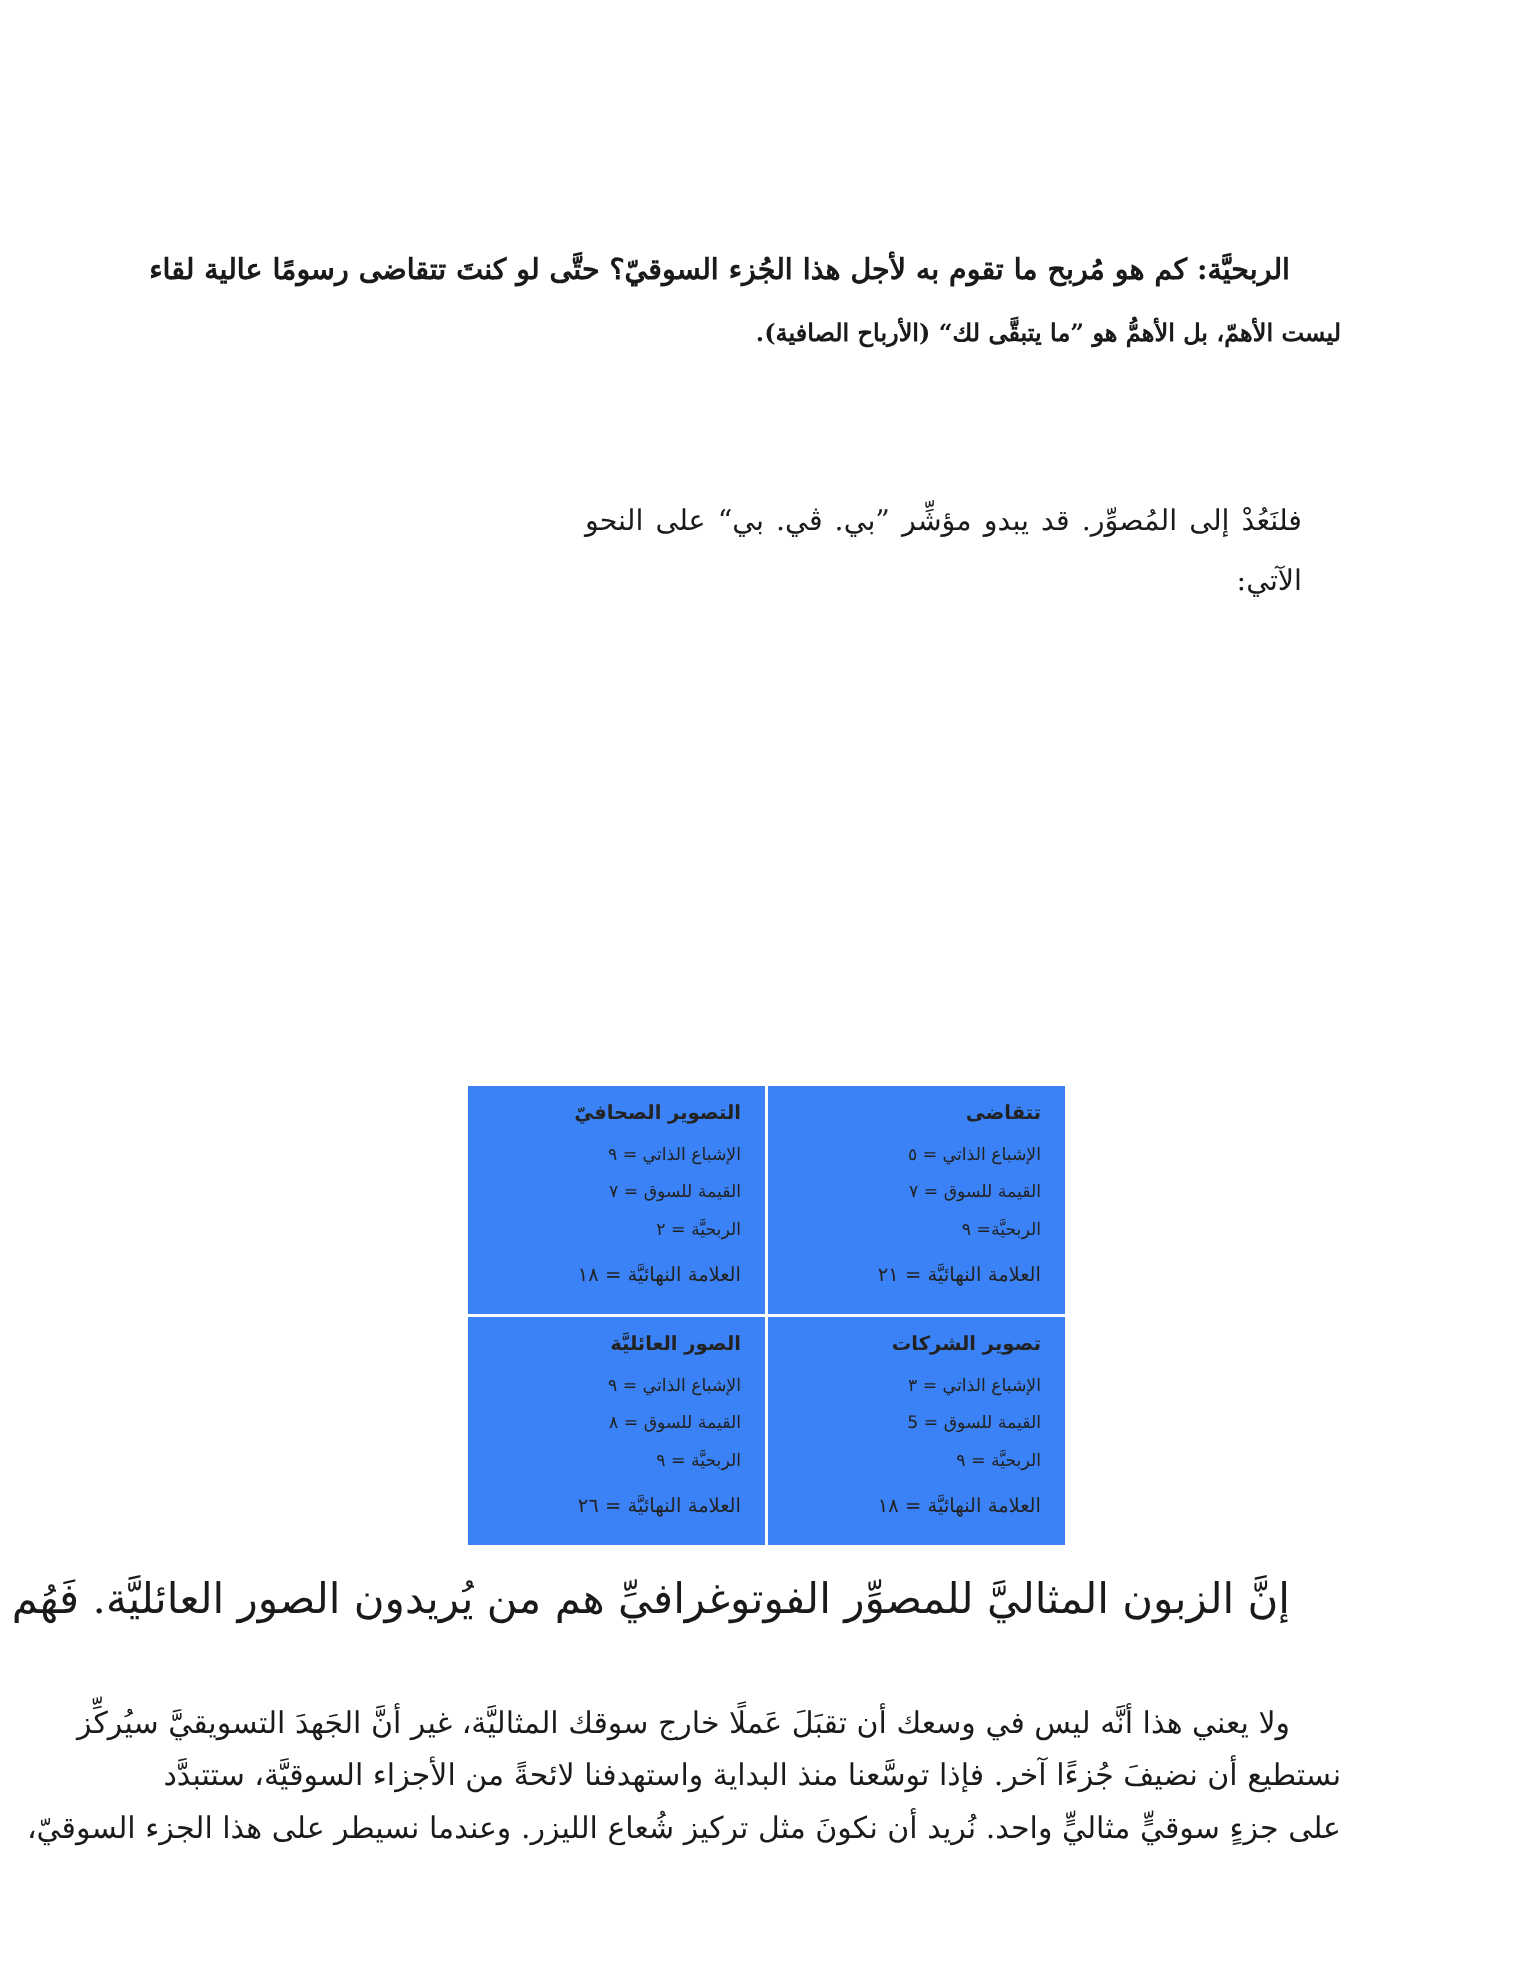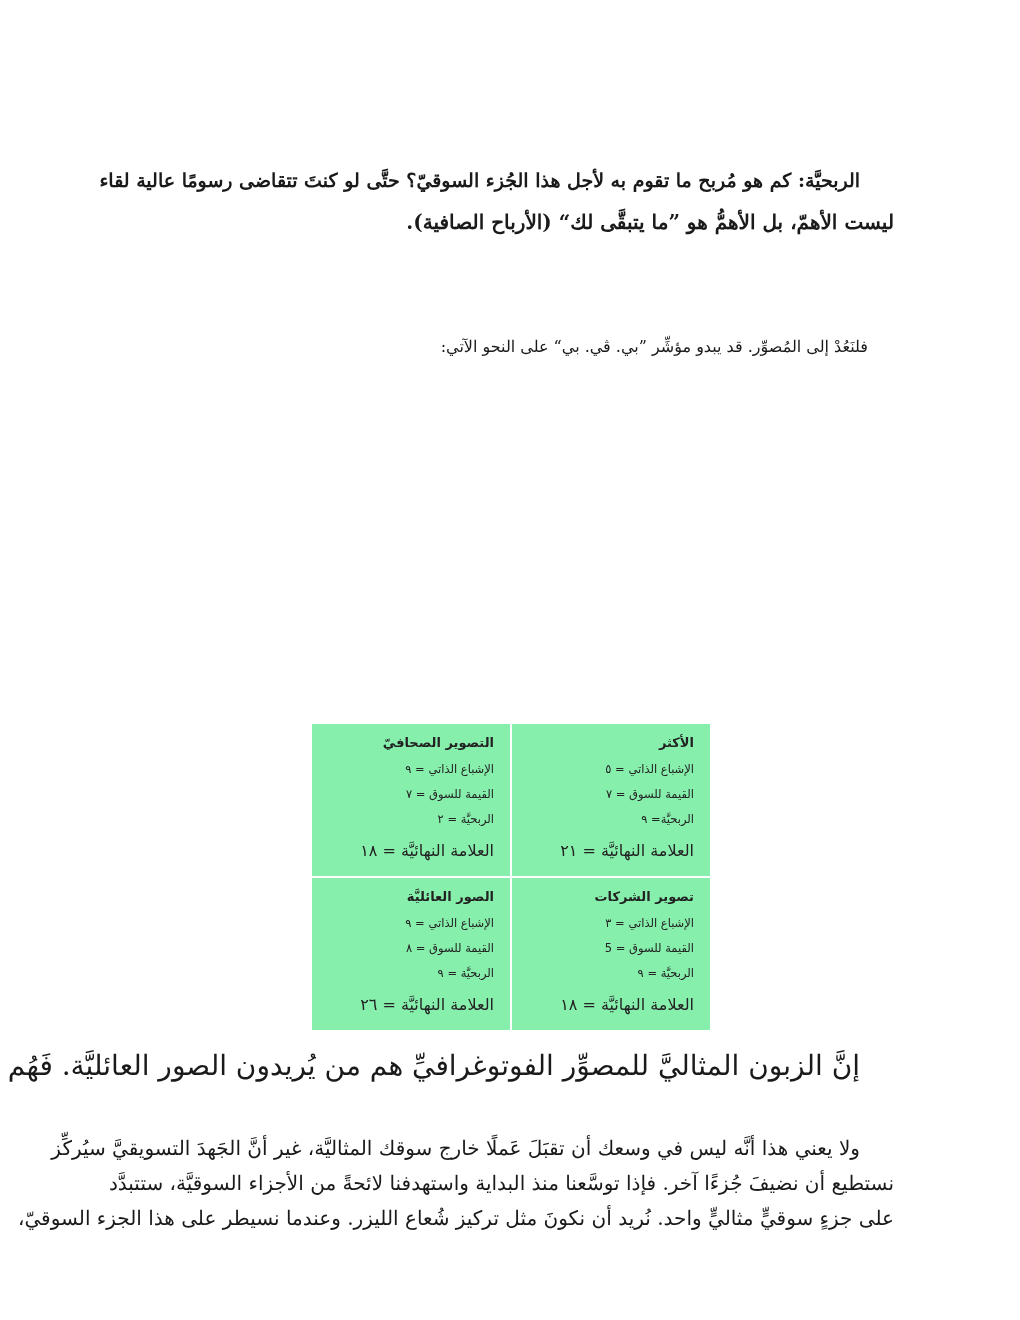--- a/index.html
+++ b/index.html
@@ -8,64 +8,64 @@
   .para {
     position: absolute;
     direction: rtl;
     text-align: justify;
     text-align-last: right;
     font-family: "DejaVu Serif", serif;
     color: #1a1a1a;
     margin: 0;
   }
   .p1 { left: 128px; width: 766px; top: 118px; font-size: 19px; line-height: 42px; font-weight: bold; }
-  .p1 .line3 { font-size: 20px; }
-  .p2 { left: 390px; width: 478px; top: 286px; font-size: 16px; line-height: 40px; }
+  .p1 .line3 { font-size: 16px; }
+  .p2 { left: 390px; width: 478px; top: 286px; font-size: 19px; line-height: 40px; }
   .p3 { left: 128px; width: 766px; top: 1008px; font-size: 28px; line-height: 34px; }
   .p4 { left: 128px; width: 766px; top: 1090px; font-size: 20px; line-height: 35px; }
   .line { display: block; white-space: nowrap; }
   .indent { padding-right: 34px; }
 
   .score-table {
     position: absolute;
     left: 312px; top: 683px;
     width: 398px; height: 306px;
     display: grid;
     grid-template-columns: 1fr 1fr;
     grid-template-rows: 1fr 1fr;
     gap: 2px;
     background: #ffffff;
     direction: rtl;
   }
   .cell {
-    background: #86efac;
+    background: #3b82f6;
     padding: 8px 16px 0 16px;
     font-family: "DejaVu Sans", sans-serif;
     color: #222;
     text-align: right;
   }
   .cell-title { font-size: 13px; font-weight: bold; line-height: 22px; margin-bottom: 3px; }
   .cell-row { font-size: 11.5px; line-height: 25px; }
-  .cell-total { font-size: 16px; line-height: 25px; margin-top: 6px; }
+  .cell-total { font-size: 13px; line-height: 25px; margin-top: 6px; }
 </style>
 </head>
 <body>
 
 <div class="page">
 
   <p class="para p1">
     <span class="line indent">الربحيَّة: كم هو مُربح ما تقوم به لأجل هذا الجُزء السوقيّ؟ حتَّى لو كنتَ تتقاضى رسومًا عالية لقاء</span>
     <span class="line line3">ليست الأهمّ، بل الأهمُّ هو ”ما يتبقَّى لك“ (الأرباح الصافية).</span>
   </p>
 
   <p class="para p2">فلنَعُدْ إلى المُصوِّر. قد يبدو مؤشِّر ”بي. ڤي. بي“ على النحو الآتي:</p>
 
   <div class="score-table">
     <div class="cell">
-      <div class="cell-title">الأكثر</div>
+      <div class="cell-title">تتقاضى</div>
       <div class="cell-row">الإشباع الذاتي = ٥</div>
       <div class="cell-row">القيمة للسوق = ٧</div>
       <div class="cell-row">الربحيَّة= ٩</div>
       <div class="cell-total">العلامة النهائيَّة = ٢١</div>
     </div>
     <div class="cell">
       <div class="cell-title">التصوير الصحافيّ</div>
       <div class="cell-row">الإشباع الذاتي = ٩</div>
       <div class="cell-row">القيمة للسوق = ٧</div>
       <div class="cell-row">الربحيَّة = ٢</div>

